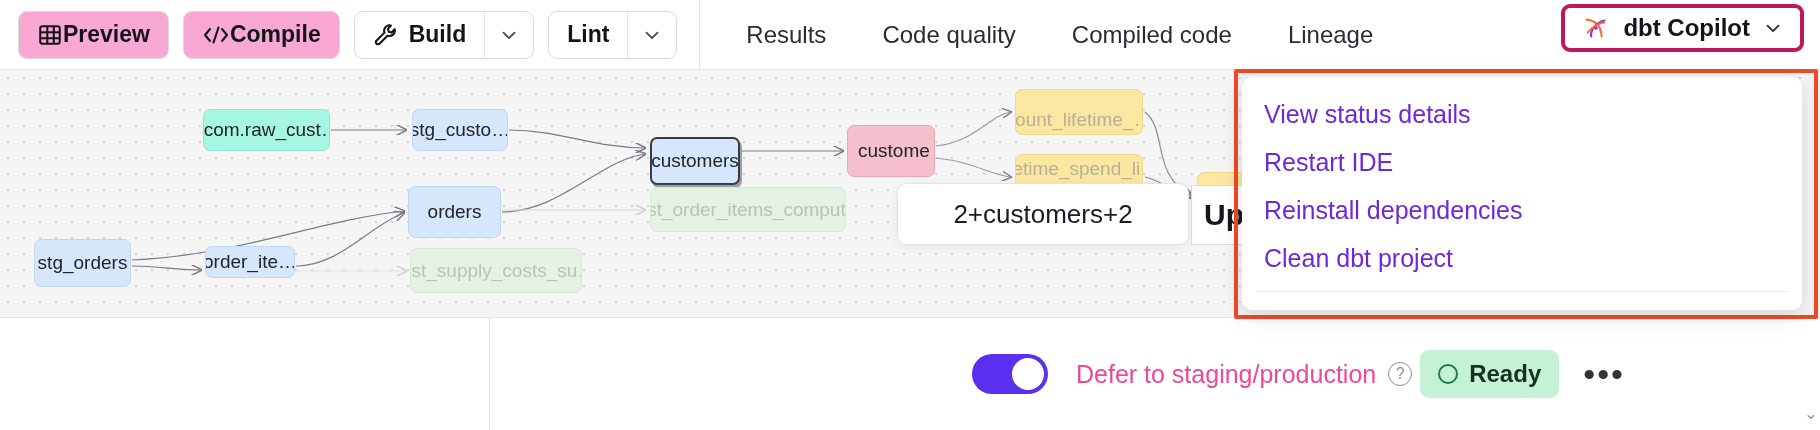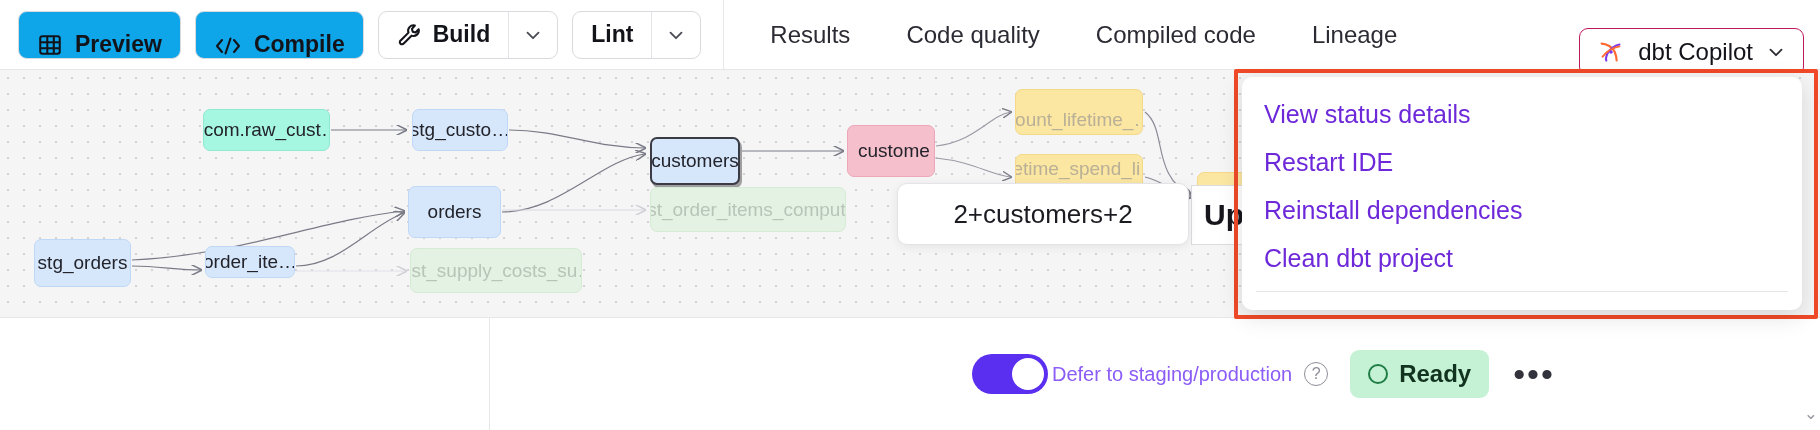--- a/index.html
+++ b/index.html
@@ -12,24 +12,24 @@
   #app { position: relative; width: 1820px; height: 430px; background:#fff; }
 
   
   .toolbar {
     position: absolute; left:0; top:0; width:1820px; height:70px;
     background:#ffffff; display:flex; align-items:center;
     border-bottom:1px solid #e7e7ea;
   }
   .btn-group { display:flex; align-items:center; gap:14px; padding-left:18px; }
   .btn {
-    display:flex; align-items:flex-end; gap:12px;
+    display:flex; align-items:center; gap:0;
     height:48px; padding:0 18px;
     border:1px solid #d9dade; border-radius:9px;
-    background:#0ea5e9; cursor:pointer;
+    background:#f9a8d4; cursor:pointer;
     font-size:23px; font-weight:700; color:#13131a;
     white-space:nowrap;
   }
   .btn-split { display:flex; align-items:stretch; border:1px solid #d9dade; border-radius:9px; background:#fff; height:48px; }
   .btn-split .main {
     display:flex; align-items:center; gap:10px; padding:0 18px;
     font-size:23px; font-weight:700; color:#13131a; cursor:pointer;
     border-right:1px solid #e2e3e7; white-space:nowrap;
   }
   .btn-split .caret {
@@ -46,25 +46,25 @@
   .tab {
     position:relative; height:88px; display:flex; align-items:center;
     padding:0 28px; font-size:24px; color:#2b2b33; cursor:pointer; white-space:nowrap;
   }
   .tab.active::after {
     content:""; position:absolute; left:8px; right:8px; bottom:0; height:4px; background:#262a33;
   }
 
   
   .copilot {
-    position:absolute; right:16px; top:28px;
+    position:absolute; right:16px; top:4px;
     display:flex; align-items:center; gap:12px;
     height:48px; padding:0 16px;
-    border:1px solid #be185d; border-radius:9px; background:#fff;
-    font-size:24px; font-weight:400; color:#13131a; cursor:pointer;
+    border:4px solid #be185d; border-radius:9px; background:#fff;
+    font-size:24px; font-weight:700; color:#13131a; cursor:pointer;
   }
 
   
   .canvas {
     position:absolute; left:0; top:70px; width:1820px; height:247px;
     background:#f5f5f6;
     background-image: radial-gradient(#d3d3d8 1.1px, transparent 1.1px);
     background-size: 16px 16px;
     overflow:hidden;
   }
@@ -105,31 +105,31 @@
   }
   .sb-divider { position:absolute; left:489px; top:0; width:1px; height:113px; background:#e7e7ea; }
   .toggle {
     width:76px; height:40px; border-radius:20px; background:#5b2ff0;
     position:relative; cursor:pointer; flex:none;
   }
   .toggle .knob {
     position:absolute; right:4px; top:4px; width:32px; height:32px;
     border-radius:50%; background:#fff;
   }
-  .defer-label { font-size:20px; color:#8b5cf6; margin-left:4px; white-space:nowrap; }
+  .defer-label { font-size:25px; color:#ec4899; margin-left:28px; white-space:nowrap; }
   .help-icon {
     margin-left:12px; width:24px; height:24px; border-radius:50%;
     border:1.8px solid #8e8e98; color:#8e8e98; font-size:16px;
     display:flex; align-items:center; justify-content:center; cursor:pointer; flex:none;
   }
   .ready-badge {
     display:flex; align-items:center; gap:11px;
     height:48px; padding:0 18px; border-radius:9px;
     background:#c5f2d4; color:#12331f; font-size:24px; font-weight:700;
-    margin-left:22px; cursor:pointer; white-space:nowrap;
+    margin-left:8px; cursor:pointer; white-space:nowrap;
   }
   .ready-dot { width:20px; height:20px; border-radius:50%; border:2.5px solid #1f7d45; flex:none; }
   .kebab {
     margin-left:24px; font-size:34px; color:#33333d; letter-spacing:2px;
     cursor:pointer; line-height:1;
   }
 
   
   .menu-outline {
     position:absolute; left:1234px; top:69px; width:584px; height:250px;

